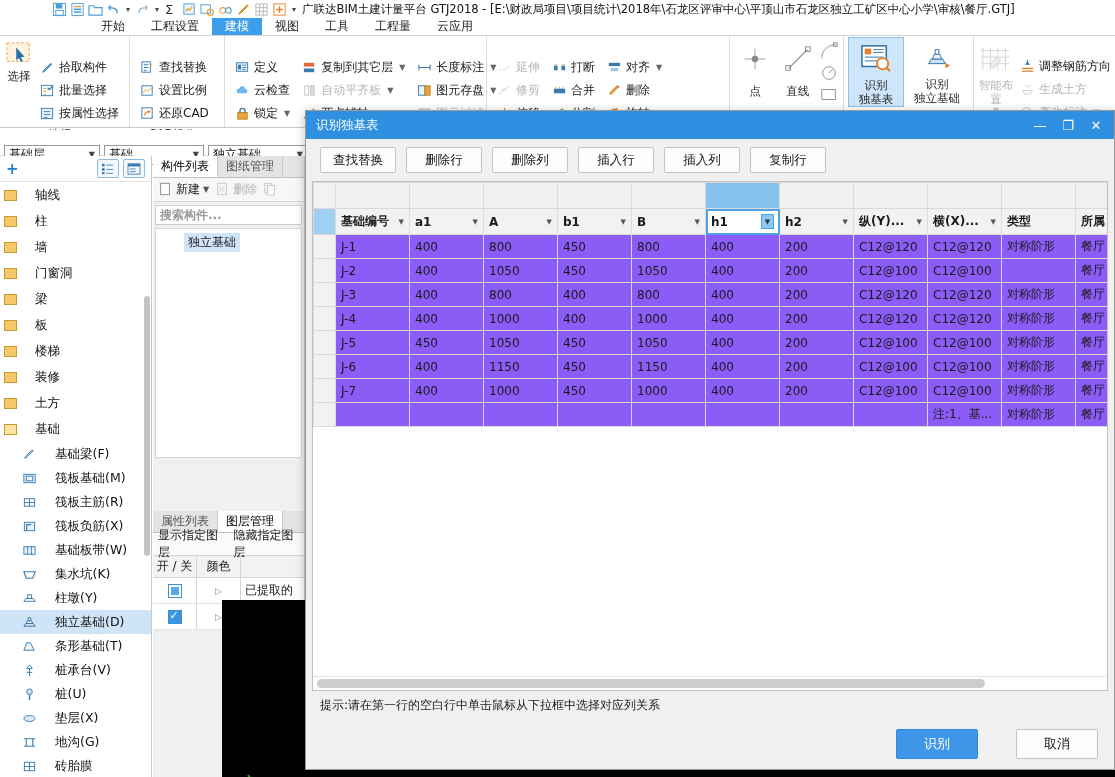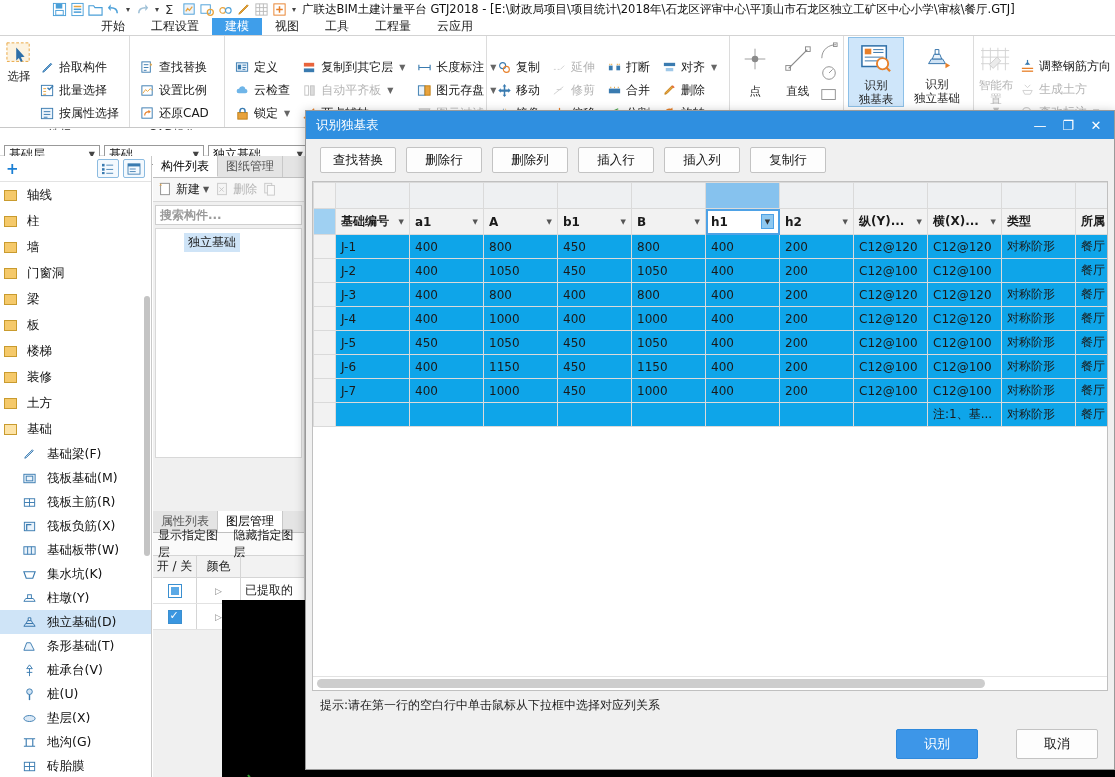--- a/index.html
+++ b/index.html
@@ -114,21 +114,21 @@
     padding:0 6px; border-bottom:1px solid #e3e3e3;
   }
   .plusbtn { color:#1b7fd4; font-size:15px; font-weight:bold; }
   .viewbtns { display:flex; gap:4px; }
   .viewbtn {
     width:22px; height:19px; border:1px solid #8cbbe0; background:#f3f9fe;
     border-radius:2px; display:flex; align-items:center; justify-content:center;
   }
   .tree { }
   .tnode {
-    height:26px; display:flex; align-items:center; gap:10px; padding-left:4px;
+    height:26px; display:flex; align-items:center; gap:18px; padding-left:4px;
     font-size:12.5px; color:#111;
   }
   .tnode.child { padding-left:22px; height:24px; }
   .tnode.sel { background:#cfe4f7; }
   .folder { width:13px; height:11px; background:#f5c96a; border:1px solid #c99b2e; position:relative; flex:0 0 13px;}
   .folder.open { background:#fde3a6; }
   .leftscroll {
     position:absolute; right:1px; top:140px; width:6px; height:260px;
     background:#c4c4c4; border-radius:3px;
   }
@@ -190,21 +190,21 @@
   .dlg-tools {
     height:42px; display:flex; align-items:center; gap:10px; padding:0 14px;
     background:#f0f0f0;
   }
   .tbtn {
     height:26px; min-width:76px; padding:0 12px; background:#fdfdfd;
     border:1px solid #c3c3c3; border-radius:2px; font-size:12.5px; color:#111;
     display:flex; align-items:center; justify-content:center;
   }
   .grid-wrap {
-    flex:1; margin:0 6px; background:#0ea5e9; border:1px solid #c0c0c0;
+    flex:1; margin:0 6px; background:#8b5cf6; border:1px solid #c0c0c0;
     display:flex; flex-direction:column; overflow:hidden;
   }
   table.grid { border-collapse:collapse; table-layout:fixed; width:100%; font-size:12px;}
   table.grid td, table.grid th { border:1px solid #dadada; height:24px; padding:0 5px;
       white-space:nowrap; overflow:hidden; text-align:left; font-weight:normal; }
   tr.selrow td { background:#eef0f2; height:26px; }
   tr.selrow td.hl { background:#86c2ee; }
   tr.selrow td.rowhdr { background:#f2f2f2; }
   tr.hdr th { background:#f2f2f2; height:26px; font-weight:bold; position:relative; }
   tr.hdr th.rowhdr { background:#9fd0f2; }
@@ -449,42 +449,20 @@
                 </svg></span>
             <span>图元过滤</span>
           </div>
         </div>
       </div>
       <div class="rgroup-label"></div>
     </div>
 
     <div class="rgroup" style="width:243px">
       <div class="rgroup-body">
-        <div class="col3">
-          <div class="ritem">
-            <span class="ico"><svg width="15" height="15" viewBox="0 0 16 16">
-                  <circle cx="6" cy="6" r="3.2" fill="none" stroke="#3a7bb0" stroke-width="1.2"></circle>
-                  <circle cx="10" cy="10" r="3.2" fill="none" stroke="#e8802a" stroke-width="1.2"></circle>
-                </svg></span>
-            <span>复制</span>
-          </div>
-          <div class="ritem">
-            <span class="ico"><svg width="15" height="15" viewBox="0 0 16 16">
-                  <path d="M8 1l2 2.6H8.8v3.2H12V5.6L14.6 8 12 10.4V9.2H8.8v3.2H10L8 15l-2-2.6h1.2V9.2H4v1.2L1.4 8 4 5.6v1.2h3.2V3.6H6z" fill="#3a7bb0"></path>
-                </svg></span>
-            <span>移动</span>
-          </div>
-          <div class="ritem">
-            <span class="ico"><svg width="15" height="15" viewBox="0 0 16 16">
-                  <path d="M7 2v12L2.5 14z" fill="#3a7bb0"></path>
-                  <path d="M9 2v12l4.5 0z" fill="#e8a33d"></path>
-                </svg></span>
-            <span>镜像</span>
-          </div>
-        </div>
         <div class="col3">
           <div class="ritem dim">
             <span class="ico"><svg width="15" height="15" viewBox="0 0 16 16">
                   <path d="M2 10h7" stroke="#cfcfcf" stroke-dasharray="2 2"></path>
                   <path d="M9 10l4-4" stroke="#cfcfcf"></path>
                 </svg></span>
             <span>延伸</span>
           </div>
           <div class="ritem dim">
             <span class="ico"><svg width="15" height="15" viewBox="0 0 16 16">

